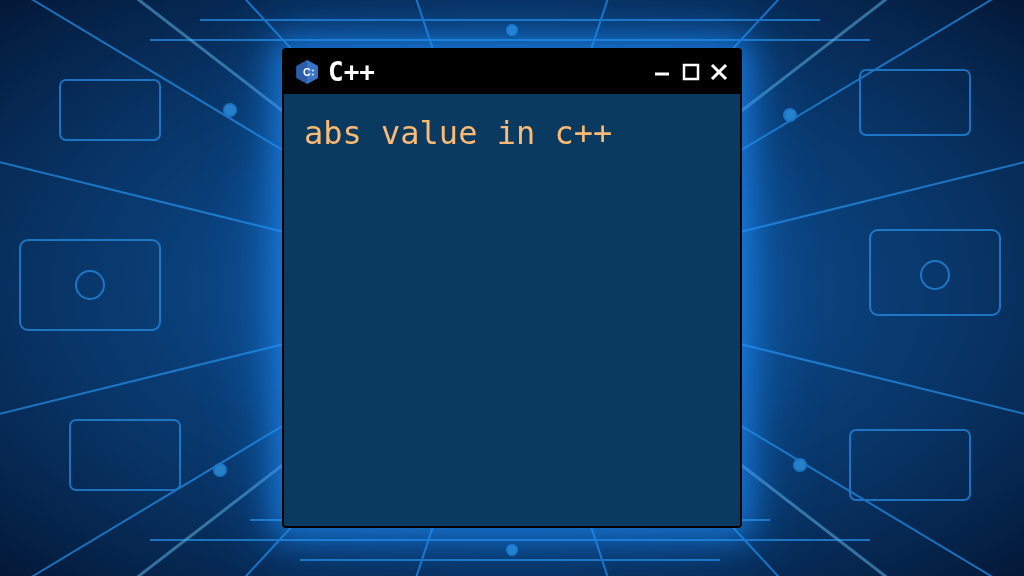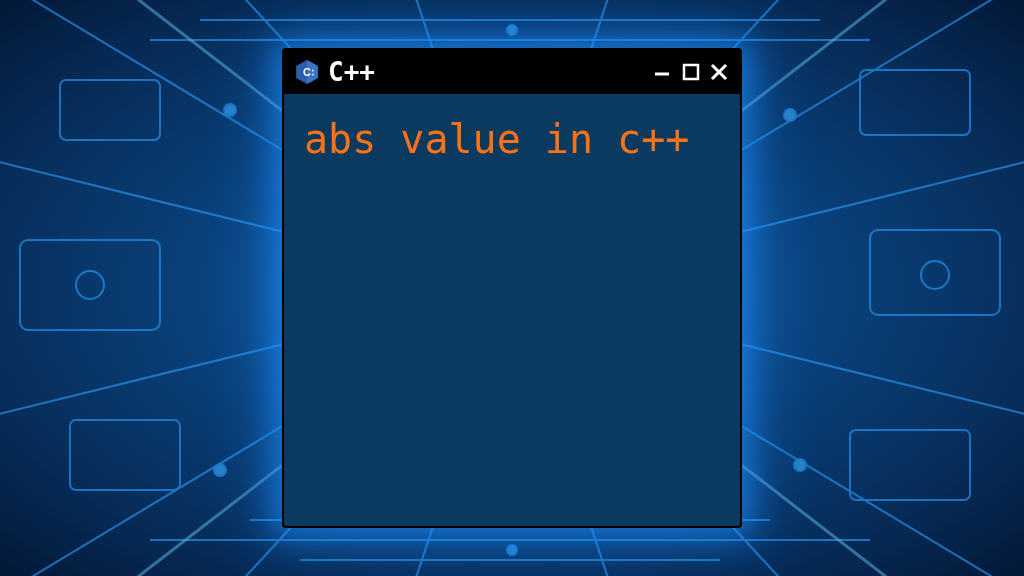--- a/index.html
+++ b/index.html
@@ -70,23 +70,23 @@
       width: 22px;
       height: 22px;
       display: flex;
       align-items: center;
       justify-content: center;
       cursor: pointer;
     }
     .content {
       flex: 1;
       padding: 18px 20px;
-      color: #f97316;
+      color: #fdba74;
       font-family: "DejaVu Sans Mono", "Consolas", monospace;
-      font-size: 40px;
+      font-size: 32px;
       line-height: 1.35;
       letter-spacing: 0px;
     }
   </style>
 </head>
 <body>
 
 <svg class="circuit-bg" viewBox="0 0 1024 576" preserveAspectRatio="xMidYMid slice">
   <defs>
     <radialGradient id="glow" cx="50%" cy="50%" r="70%">

